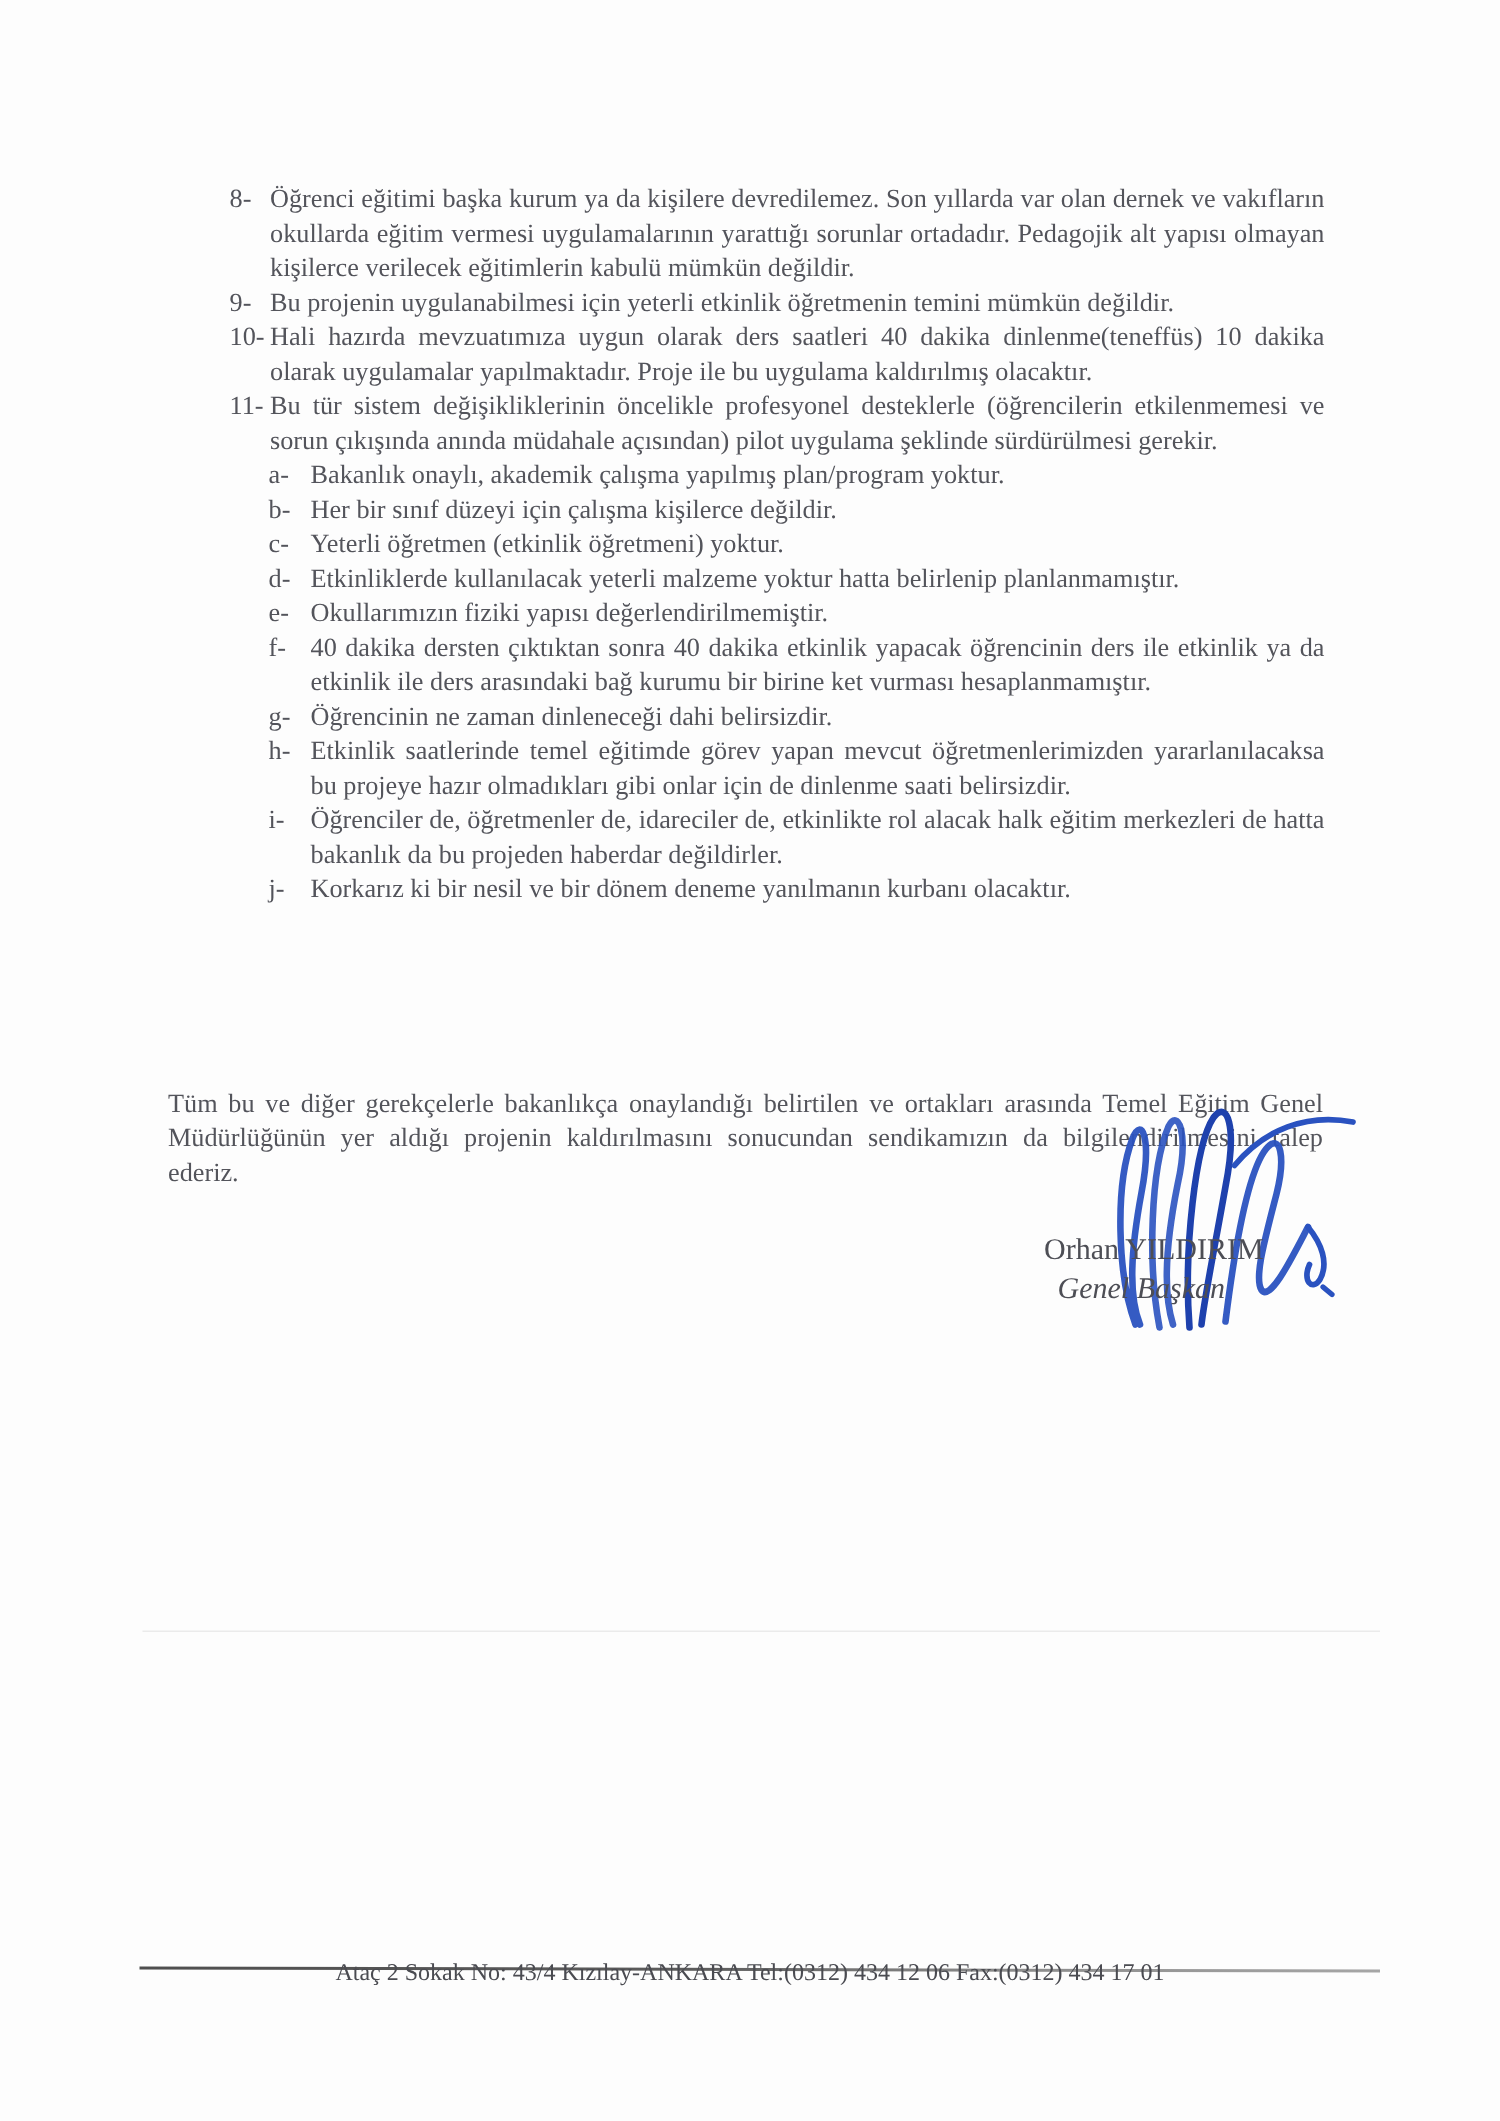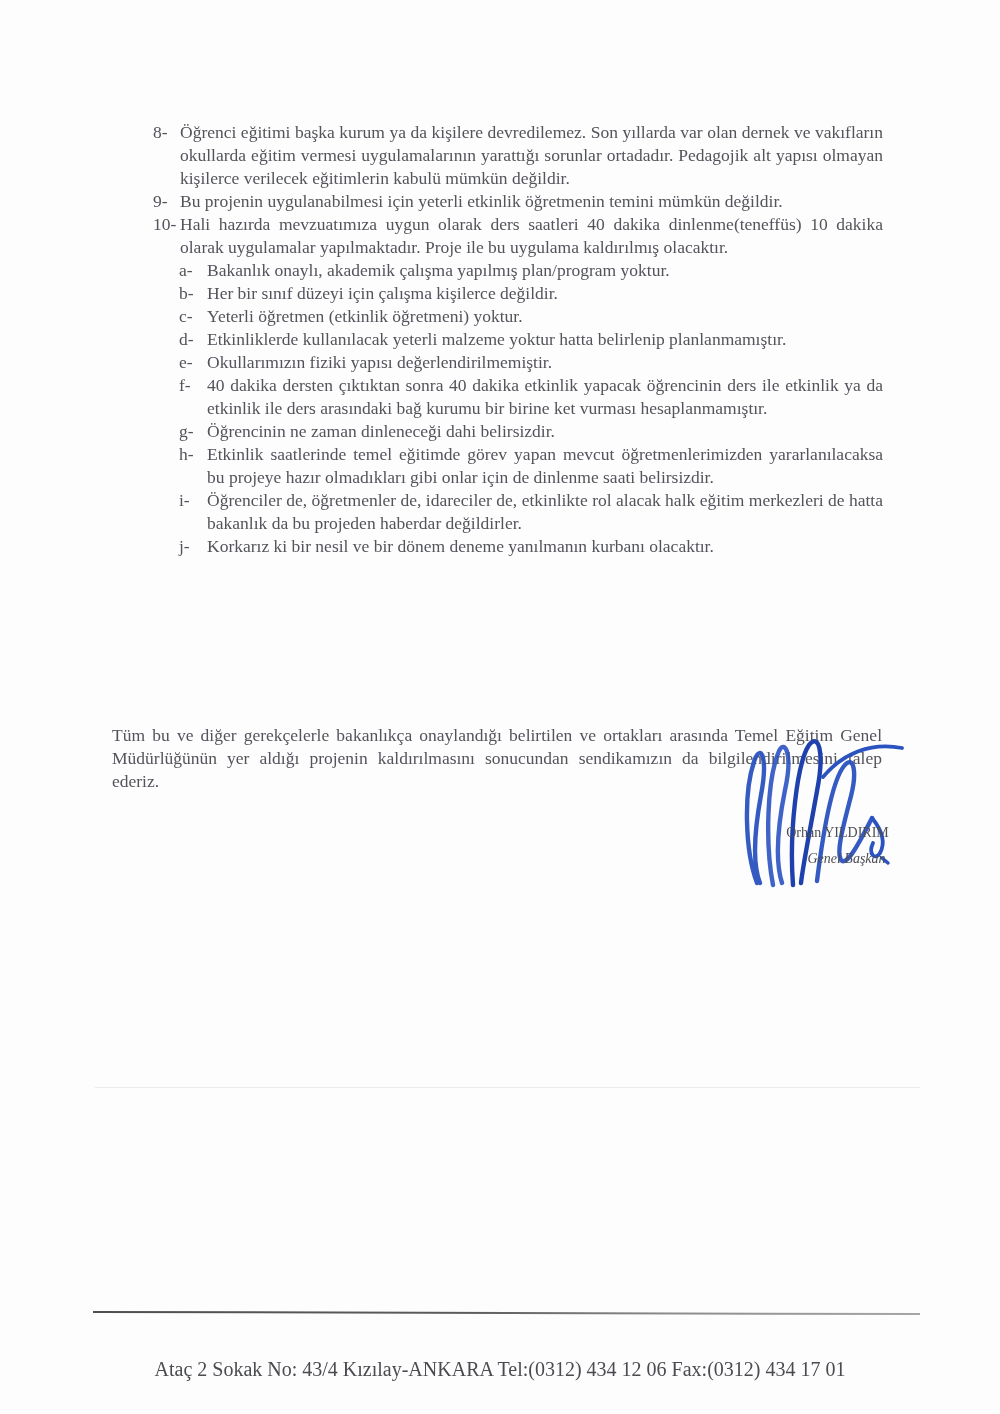--- a/index.html
+++ b/index.html
@@ -19,39 +19,39 @@
   .row{display:flex;}
   .row .num{flex:0 0 27px;white-space:nowrap;}
   .row .txt{flex:1;text-align:justify;}
   .sublist{margin-left:26px;}
   .sublist .num{flex:0 0 28px;}
   .closing{
     position:absolute;top:724px;left:112px;width:770px;
     font-size:17.5px;line-height:23px;text-align:justify;margin:0;
   }
   .sig-text{
-    position:absolute;top:820px;left:740px;width:195px;
-    font-size:14px;line-height:26px;text-align:center;color:#4d4e55;
+    position:absolute;top:820px;left:696px;width:195px;
+    font-size:20px;line-height:26px;text-align:left;color:#4d4e55;
   }
   .sig-text .sig-title{transform:translateX(9px);font-style:italic;}
   .sig-scribble{
     position:absolute;top:733px;left:705px;width:210px;height:158px;
   }
   .faint-divider{
     position:absolute;top:1087px;left:95px;width:825px;height:1px;
     background:#ebebeb;
   }
   .footer-rule{
     position:absolute;top:1312px;left:93px;width:827px;height:2px;
     background:linear-gradient(90deg,#4f4f4f 0%,#5c5c5c 45%,#8c8c8c 70%,#a6a6a6 100%);
     transform:rotate(0.15deg);
   }
   .footer{
-    position:absolute;top:1356px;left:0;width:100%;
-    text-align:center;font-size:20px;line-height:27px;color:#4a4b51;
+    position:absolute;top:1302px;left:0;width:100%;
+    text-align:center;font-size:16px;line-height:27px;color:#4a4b51;
   }
 </style>
 </head>
 <body>
 
 <div class="page">
 
   <div class="main-list">
 
     <div class="row">
@@ -62,20 +62,24 @@
     <div class="row">
       <span class="num">9-</span>
       <span class="txt">Bu projenin uygulanabilmesi için yeterli etkinlik öğretmenin temini mümkün değildir.</span>
     </div>
 
     <div class="row">
       <span class="num">10-</span>
       <span class="txt">Hali hazırda mevzuatımıza uygun olarak ders saatleri 40 dakika dinlenme(teneffüs) 10 dakika olarak uygulamalar yapılmaktadır. Proje ile bu uygulama kaldırılmış olacaktır.</span>
     </div>
 
+    <div class="row">
+      <span class="num">11-</span>
+      <span class="txt">Bu tür sistem değişikliklerinin öncelikle profesyonel desteklerle (öğrencilerin etkilenmemesi ve sorun çıkışında anında müdahale açısından) pilot uygulama şeklinde sürdürülmesi gerekir.</span>
+    </div>
 
 
     <div class="sublist">
       <div class="row">
         <span class="num">a-</span>
         <span class="txt">Bakanlık onaylı, akademik çalışma yapılmış plan/program yoktur.</span>
       </div>
       <div class="row">
         <span class="num">b-</span>
         <span class="txt">Her bir sınıf düzeyi için çalışma kişilerce değildir.</span>

